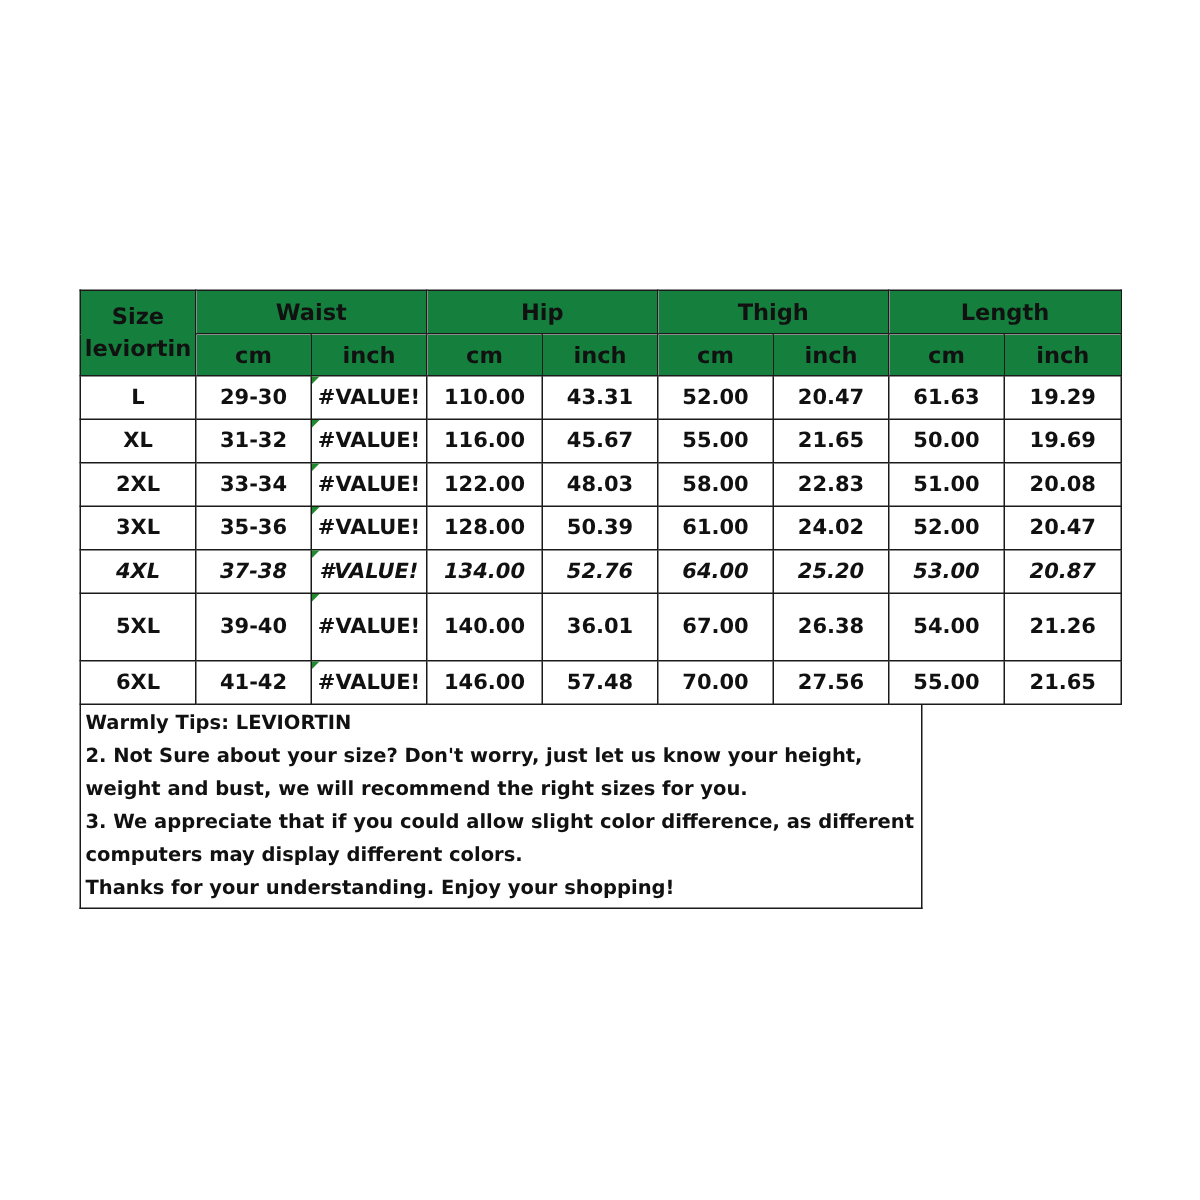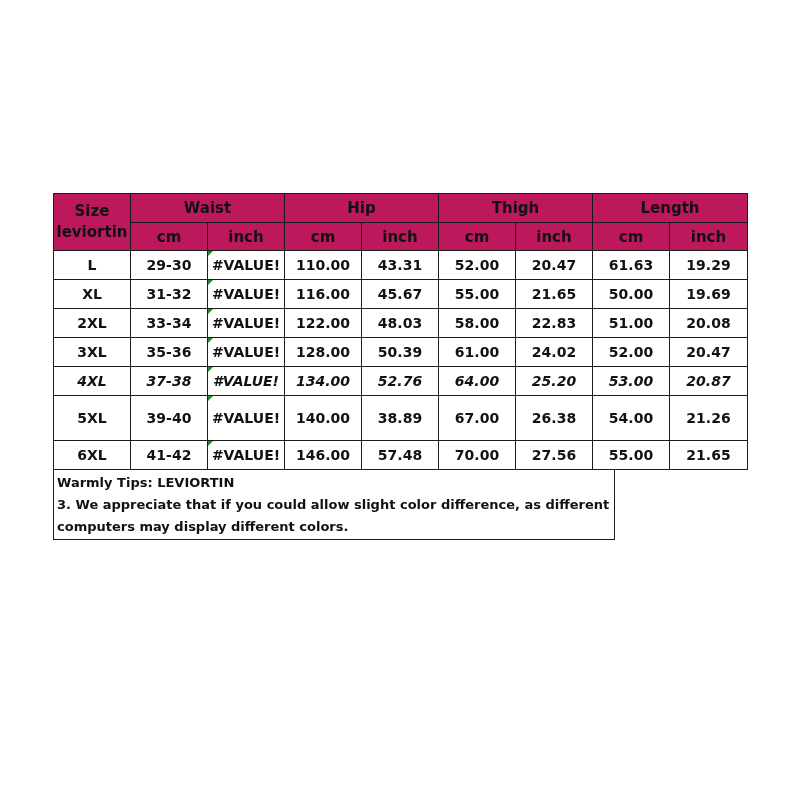--- a/index.html
+++ b/index.html
@@ -3,21 +3,21 @@
   <meta charset="utf-8">
   <style>
     html, body { margin: 0; padding: 0; background: #ffffff; }
     body { width: 800px; height: 800px; position: relative; font-family: "DejaVu Sans", "Liberation Sans", sans-serif; color: #111; }
     .chart { position: absolute; left: 53px; top: 193px; width: 694px; }
     table.size-table { border-collapse: collapse; width: 694px; table-layout: fixed; }
     table.size-table td, table.size-table th {
       border: 1px solid #1a1a1a; text-align: center; font-weight: bold; font-size: 14px;
       padding: 0; height: 28px; box-sizing: border-box; position: relative;
     }
-    table.size-table th { background: #be185d; font-size: 15px; }
+    table.size-table th { background: #15803d; font-size: 15px; }
     table.size-table th.size-head { line-height: 21px; font-size: 15px; }
     .err-tri { position: absolute; left: 0; top: 0; width: 0; height: 0;
       border-top: 5px solid #1f8a2e; border-right: 5px solid transparent; }
     .tips { border: 1px solid #1a1a1a; border-top: none; padding: 2px 3px 1px 3px; box-sizing: border-box; width: 562px; }
     .tips p { margin: 0; font-weight: bold; font-size: 13px; line-height: 22px; }
   </style>
 </head>
 <body>
 
 <div class="chart">
@@ -109,36 +109,38 @@
           <td><span>64.00</span></td>
           <td><span>25.20</span></td>
           <td><span>53.00</span></td>
           <td><span>20.87</span></td>
         </tr>
         <tr style="height: 45px;">
           <td>5XL</td>
           <td><span>39-40</span></td>
           <td><span class="err-tri"></span><span>#VALUE!</span></td>
           <td><span>140.00</span></td>
-          <td><span>38.89</span></td>
+          <td><span>36.01</span></td>
           <td><span>67.00</span></td>
           <td><span>26.38</span></td>
           <td><span>54.00</span></td>
           <td><span>21.26</span></td>
         </tr>
         <tr style="height: 29px;">
           <td>6XL</td>
           <td><span>41-42</span></td>
           <td><span class="err-tri"></span><span>#VALUE!</span></td>
           <td><span>146.00</span></td>
           <td><span>57.48</span></td>
           <td><span>70.00</span></td>
           <td><span>27.56</span></td>
           <td><span>55.00</span></td>
           <td><span>21.65</span></td>
         </tr>
       </tbody>
   </table>
   <div class="tips">
     <p>Warmly Tips: LEVIORTIN</p>
+    <p>2. Not Sure about your size? Don't worry, just let us know your height, weight and bust, we will recommend the right sizes for you.</p>
     <p>3. We appreciate that if you could allow slight color difference, as different computers may display different colors.</p>
+    <p>Thanks for your understanding. Enjoy your shopping!</p>
   </div>
 </div>
 
 </body></html>

